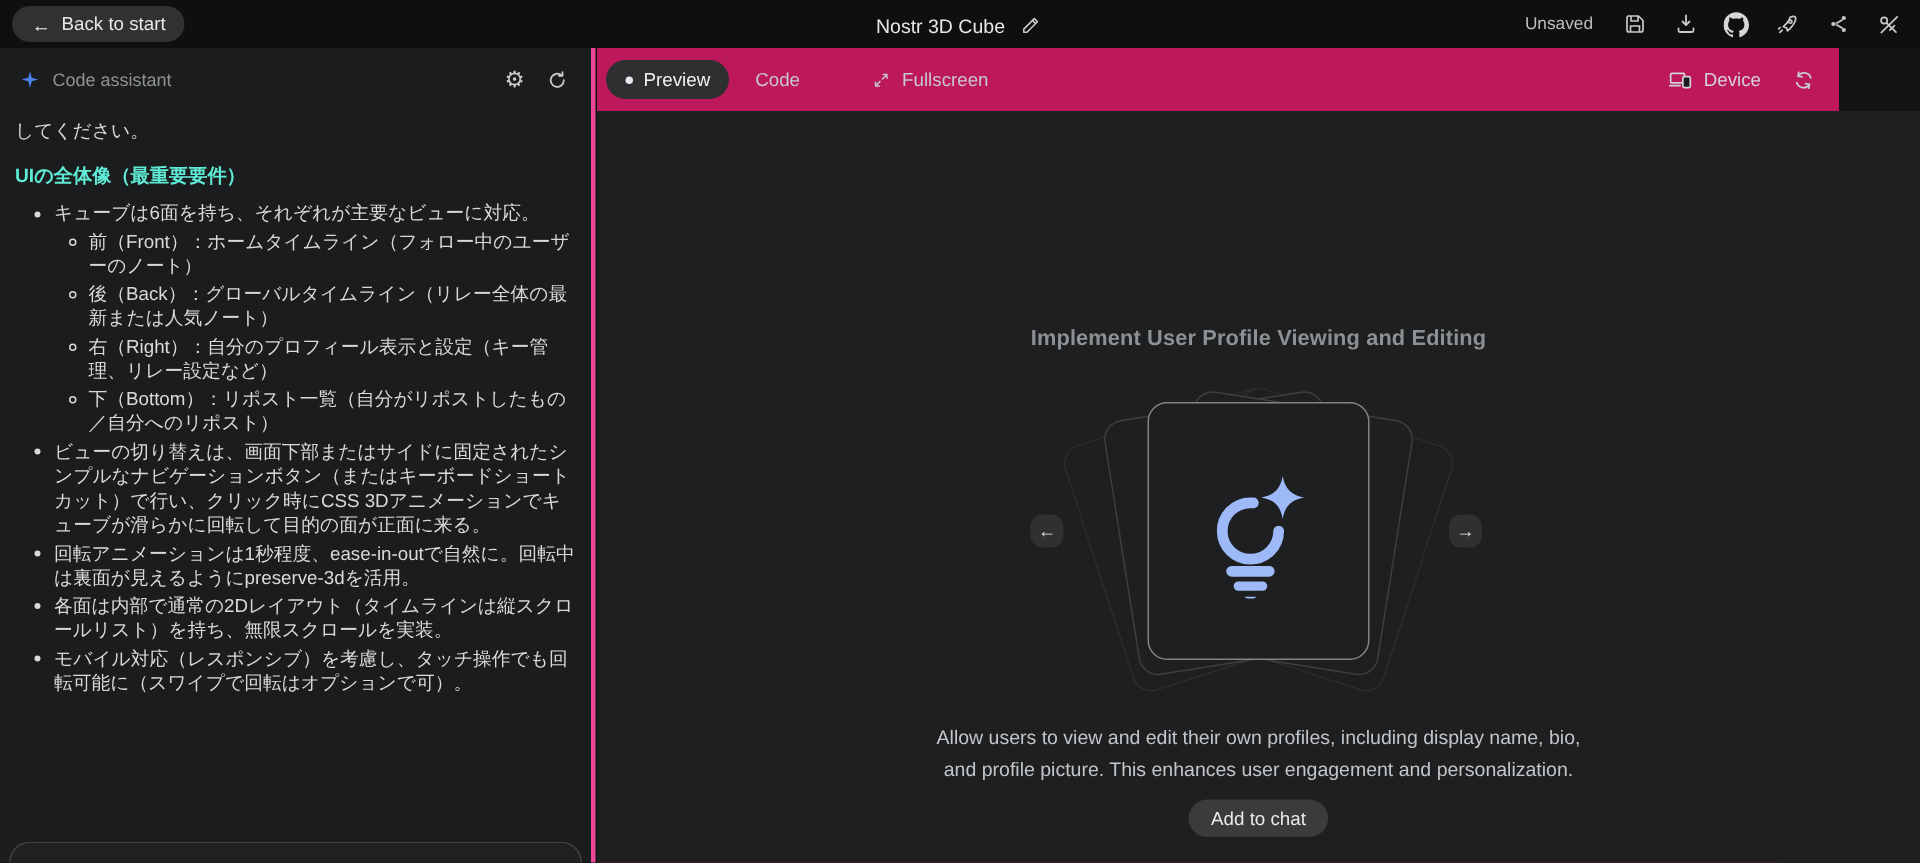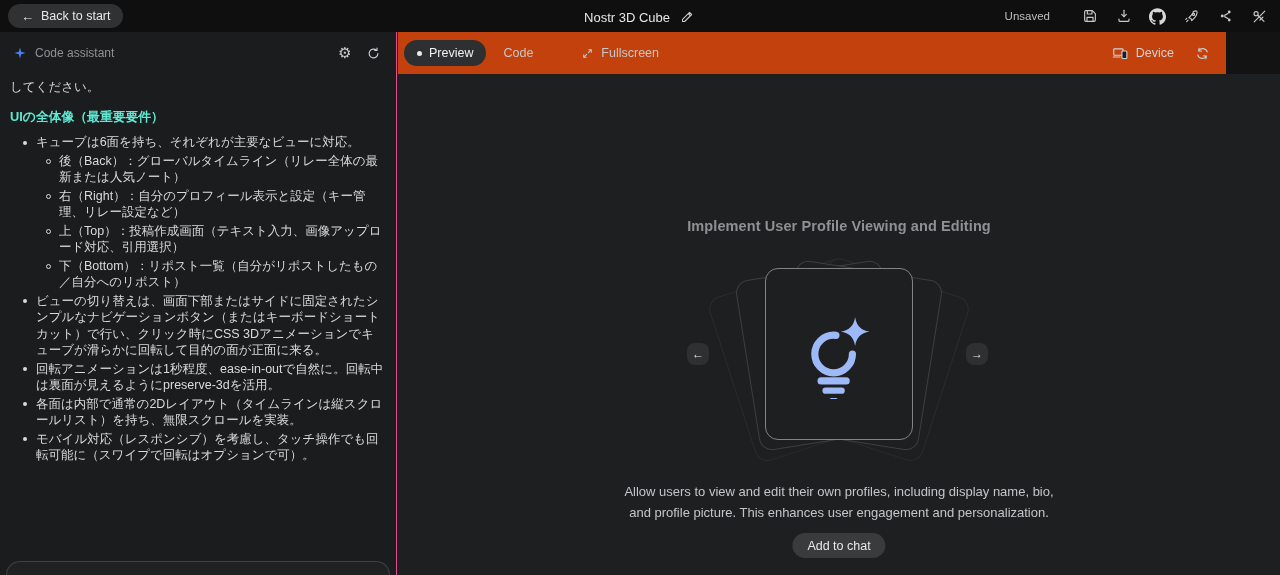--- a/index.html
+++ b/index.html
@@ -8,27 +8,27 @@
 
   
   .topbar{position:absolute;top:0;left:0;width:1280px;height:32px;background:#0f0f10;
           display:flex;align-items:center;}
   .back-btn{margin-left:8px;height:24px;padding:0 13px;border-radius:13px;background:#2f3133;
             display:flex;align-items:center;gap:7px;color:#e6e7e7;font-size:12.5px;cursor:pointer;}
   .back-arrow{font-size:13px;line-height:1;}
   .app-title{position:absolute;left:50%;transform:translateX(-50%);display:flex;align-items:flex-end;gap:9px;
              color:#e6e7e7;font-size:13px;}
   .topbar-right{position:absolute;right:12px;top:0;height:32px;display:flex;align-items:center;gap:17px;}
-  .status-text{color:#bcbebf;font-size:11.5px;margin-right:14px;padding-left:31px;}
+  .status-text{color:#bcbebf;font-size:11.5px;margin-right:2px;padding-left:31px;}
   .tb-icon{width:17px;height:17px;display:flex;align-items:center;justify-content:center;cursor:pointer;}
   .tb-icon svg{display:block;}
 
   
   .left-panel{position:absolute;top:32px;left:0;width:397px;height:543px;background:#1b1c1d;
-              border-right:1px solid #ec4899;box-sizing:border-box;display:flex;flex-direction:column;}
+              border-right:3px solid #ec4899;box-sizing:border-box;display:flex;flex-direction:column;}
   .panel-header{height:42px;flex:0 0 42px;display:flex;align-items:center;padding:0 13px;gap:8px;}
   .panel-header .ph-title{color:#8f9294;font-size:12px;}
   .ph-spacer{flex:1;}
   .ph-icon{width:20px;height:20px;display:flex;align-items:center;justify-content:center;cursor:pointer;
            color:#c8cacb;}
   .gear-glyph{font-family:"DejaVu Sans",sans-serif;font-size:15px;line-height:1;}
 
   
   .doc{flex:1;overflow:hidden;padding:2px 10px 0 10px;font-size:12.5px;line-height:16.5px;color:#d9dadb;
        position:relative;}
@@ -39,21 +39,21 @@
   .doc ul.l1 > li::before{content:"";position:absolute;left:-13px;top:6.5px;width:4px;height:4px;
         border-radius:50%;background:#d9dadb;}
   .doc ul.sub{padding-left:23px;}
   .doc ul.sub > li::before{content:"";position:absolute;left:-13px;top:6px;width:3px;height:3px;
         border-radius:50%;border:1.2px solid #d9dadb;background:transparent;}
 
   .chat-input-sliver{position:absolute;left:6px;right:6px;bottom:0;height:13px;background:#202122;
         border:1px solid #3f4143;border-bottom:none;border-radius:14px 14px 0 0;cursor:text;}
 
   
-  .right-panel{position:absolute;top:32px;left:398px;width:828px;height:543px;background:#c2410c;}
+  .right-panel{position:absolute;top:32px;left:398px;width:828px;height:543px;background:#be185d;}
   .preview-header{height:42px;display:flex;align-items:center;padding:0 14px 0 6px;gap:4px;}
   .tab-pill{height:26px;padding:0 13px;border-radius:14px;display:flex;align-items:center;gap:7px;
             font-size:12.5px;color:#c6c8c9;cursor:pointer;}
   .tab-pill.active{background:#2d2f31;color:#f0f1f1;}
   .tab-dot{width:5px;height:5px;border-radius:50%;background:#e8eaed;}
   .tab-gap{width:14px;}
   .ph-right{margin-left:auto;display:flex;align-items:center;gap:18px;}
   .device-toggle{display:flex;align-items:center;gap:7px;color:#d2d4d5;font-size:12.5px;cursor:pointer;}
 
   .canvas{position:absolute;top:42px;left:0;width:882px;height:501px;background:#1e1f20;}
@@ -163,23 +163,23 @@
           <path d="M17.6 3.4v3.8h-3.8" stroke-linejoin="round"></path>
         </svg>
     </span>
   </div>
 
   <div class="doc">
     <p class="intro">してください。</p>
     <h3>UIの全体像（最重要要件）</h3>
     <ul class="l1">
         <li>キューブは6面を持ち、それぞれが主要なビューに対応。<ul class="sub">
+            <li>前（Front）：ホームタイムライン（フォロー中のユーザーのノート）</li>
             <li>後（Back）：グローバルタイムライン（リレー全体の最新または人気ノート）</li>
             <li>右（Right）：自分のプロフィール表示と設定（キー管理、リレー設定など）</li>
-            <li>上（Top）：投稿作成画面（テキスト入力、画像アップロード対応、引用選択）</li>
             <li>下（Bottom）：リポスト一覧（自分がリポストしたもの／自分へのリポスト）</li>
           </ul></li>
         <li>ビューの切り替えは、画面下部またはサイドに固定されたシンプルなナビゲーションボタン（またはキーボードショートカット）で行い、クリック時にCSS 3Dアニメーションでキューブが滑らかに回転して目的の面が正面に来る。</li>
         <li>回転アニメーションは1秒程度、ease-in-outで自然に。回転中は裏面が見えるようにpreserve-3dを活用。</li>
         <li>各面は内部で通常の2Dレイアウト（タイムラインは縦スクロールリスト）を持ち、無限スクロールを実装。</li>
         <li>モバイル対応（レスポンシブ）を考慮し、タッチ操作でも回転可能に（スワイプで回転はオプションで可）。</li>
       </ul>
 
   </div>
 

